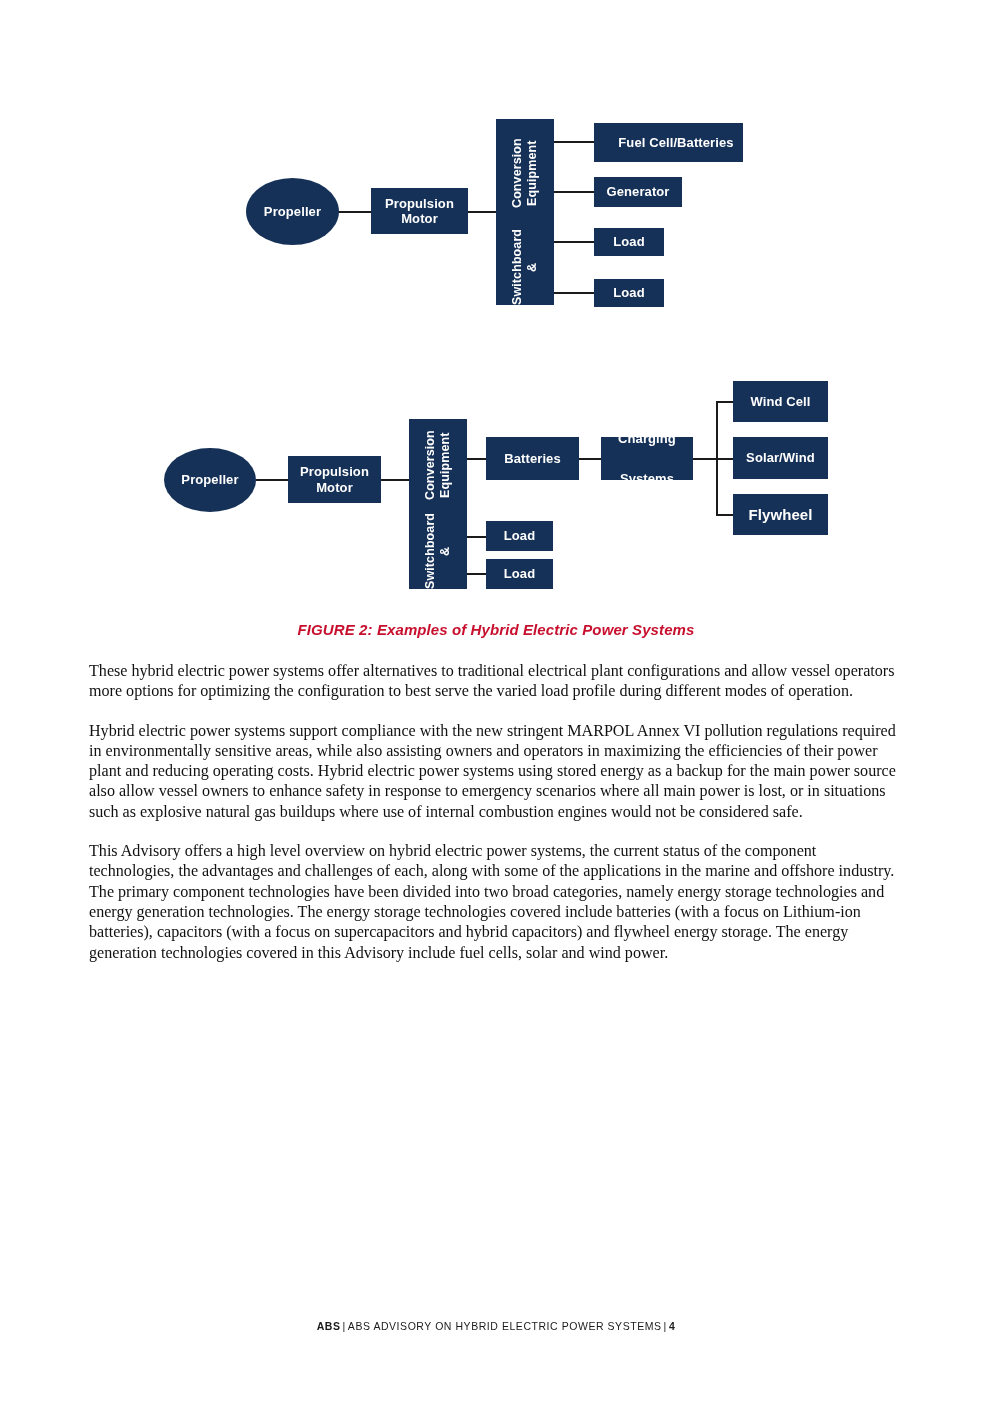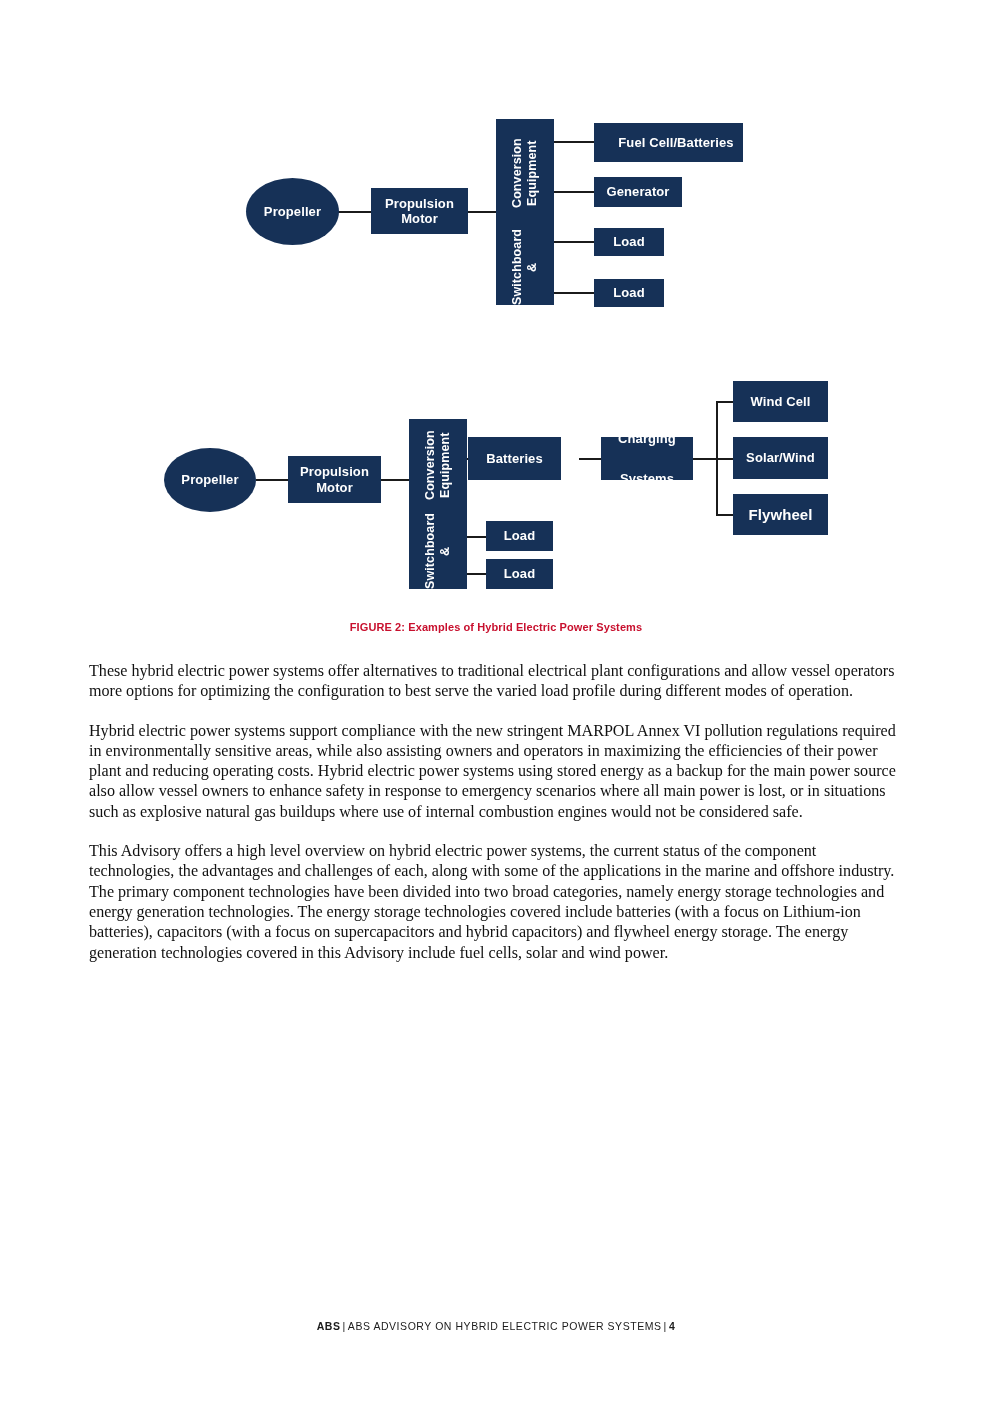--- a/index.html
+++ b/index.html
@@ -57,22 +57,23 @@
   .conn.v { width: 2px; }
 
   
   .fig-caption {
     position: absolute;
     left: 0;
     width: 992px;
     text-align: center;
     color: #c8102e;
     font-family: "Liberation Sans", sans-serif;
+    font-style: italic;
     font-weight: bold;
-    font-size: 11px;
+    font-size: 15px;
     letter-spacing: .1px;
   }
 
   
   .body-copy {
     position: absolute;
     left: 89px;
     width: 812px;
     font-family: "Liberation Serif", serif;
     font-size: 16.1px;
@@ -171,21 +172,21 @@
       <span>Motor</span>
     </div>
 
     <div class="node" style="left:409px; top:419px; width:58px; height:170px; font-size:12.5px;">
       <div class="vertical-wrap" style="writing-mode:vertical-rl; transform:rotate(180deg); display:flex; gap:2px; text-align:center;">
         <span>Switchboard &amp;</span>
         <span>Conversion Equipment</span>
       </div>
     </div>
 
-    <div class="node" style="left:468px; top:437px; width:93px; height:43px; font-size:13px;">
+    <div class="node" style="left:486px; top:437px; width:93px; height:43px; font-size:13px;">
       <span>Batteries</span>
     </div>
 
     <div class="node" style="left:601px; top:437px; width:92px; height:43px; font-size:13px; flex-direction:column;gap:24px;">
       <span>Charging</span>
       <span>Systems</span>
     </div>
 
     <div class="node" style="left:733px; top:381px; width:95px; height:41px; font-size:13px;">
       <span>Wind Cell</span>

